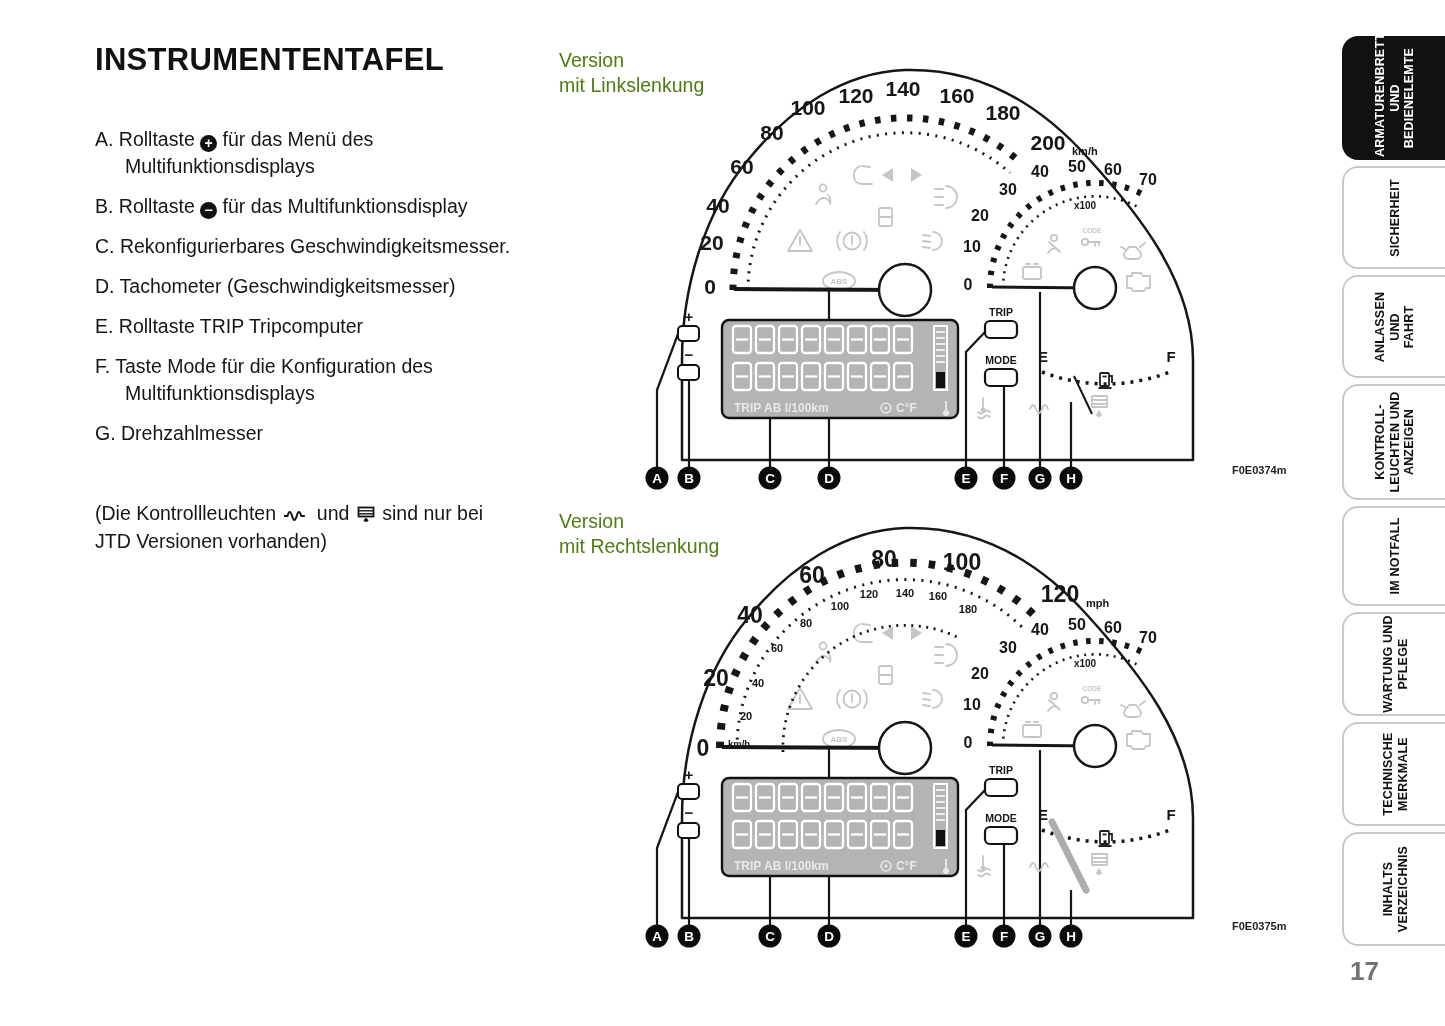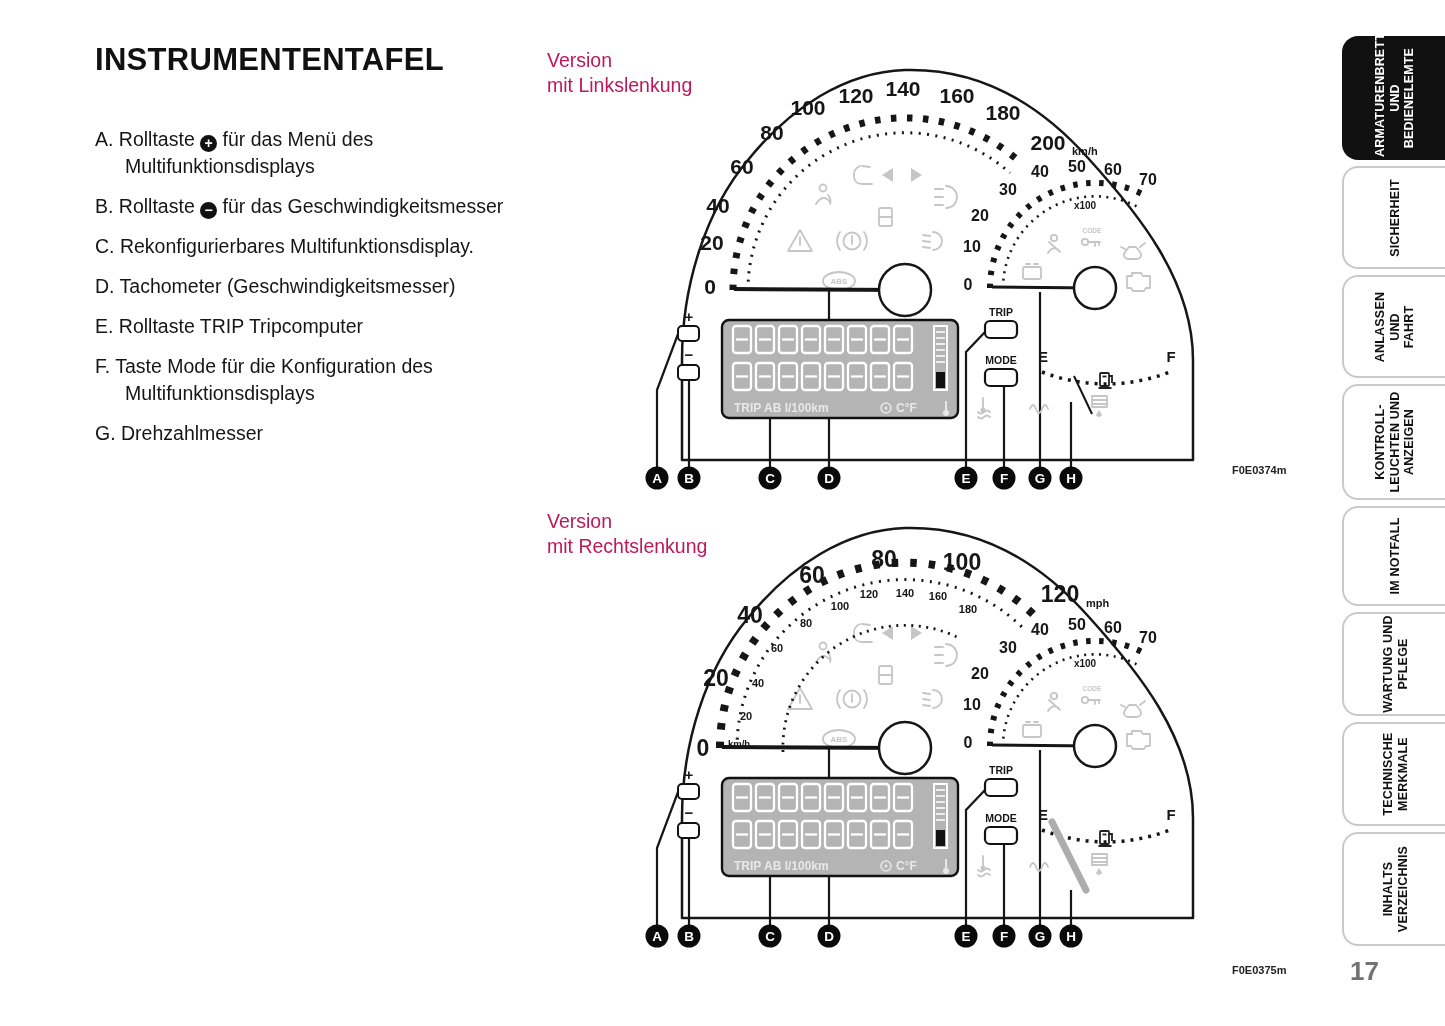--- a/index.html
+++ b/index.html
@@ -10,26 +10,26 @@
   
   #left-col{position:absolute;left:95px;top:42px;width:445px;}
   h1{font-size:31px;font-weight:bold;letter-spacing:.3px;margin:0 0 48px 0;color:#111;}
   .legend-item{font-size:19.5px;line-height:27px;margin-bottom:13px;padding-left:30px;text-indent:-30px;}
   .circ{display:inline-block;width:17px;height:17px;border-radius:50%;background:#111;color:#fff;
         font-size:14px;line-height:17px;text-align:center;font-weight:bold;text-indent:0;vertical-align:-2px;}
   .note{margin-top:52px;font-size:19.5px;line-height:28px;width:418px;}
   .note svg{vertical-align:-3px;margin:0 2px;}
 
   
-  .fig-caption{position:absolute;font-size:19.5px;line-height:25px;white-space:pre-line;color:#be185d;}
+  .fig-caption{position:absolute;font-size:19.5px;line-height:25px;white-space:pre-line;color:#4d7c0f;margin-left:12px;}
   #cap1{left:547px;top:48px;}
   #cap2{left:547px;top:509px;}
   .fig-code{position:absolute;font-size:11px;font-weight:bold;color:#222;}
   #code1{left:1232px;top:464px;}
-  #code2{left:1232px;top:964px;}
+  #code2{left:1232px;top:920px;}
 
   .cluster{position:absolute;left:640px;width:570px;height:432px;font-family:"Liberation Sans",sans-serif;}
   #cluster1{top:60px;}
   #cluster2{top:518px;}
 
   
   .tab{position:absolute;right:0;width:103px;background:#fff;border:2.5px solid #c9c9c9;border-right:none;
        border-radius:16px 0 0 16px;box-sizing:border-box;}
   .tab.active{background:#111;border-color:#111;}
   .tab.active .tab-label{color:#fff;}
@@ -58,38 +58,52 @@
     <div class="legend-item">
       <span>A.</span>
       <span>Rolltaste</span>
       <span class="circ">+</span>
       <span>für das Menü des Multifunktionsdisplays</span>
     </div>
     <div class="legend-item">
       <span>B.</span>
       <span>Rolltaste</span>
       <span class="circ">−</span>
-      <span>für das Geschwindigkeitsmesser</span>
-    </div>
-    <div class="legend-item">
-      <span>C.</span> <span>Rekonfigurierbares Multifunktionsdisplay.</span>
+      <span>für das Multifunktionsdisplay</span>
+    </div>
+    <div class="legend-item">
+      <span>C.</span> <span>Rekonfigurierbares Geschwindigkeitsmesser.</span>
     </div>
     <div class="legend-item">
       <span>D.</span> <span>Tachometer (Geschwindigkeitsmesser)</span>
     </div>
     <div class="legend-item">
       <span>E.</span> <span>Rolltaste TRIP Tripcomputer</span>
     </div>
     <div class="legend-item">
       <span>F.</span> <span>Taste Mode für die Konfiguration des Multifunktionsdisplays</span>
     </div>
     <div class="legend-item">
       <span>G.</span> <span>Drehzahlmesser</span>
     </div>
 
+    <div class="note">
+      <span>(Die Kontrollleuchten</span>
+      <svg width="26" height="15" viewBox="0 0 26 15">
+          <path d="M1,8 h3.5 q2.2,-8 4.6,0 q2.2,8 4.6,0 q2.2,-8 4.6,0 h3.5" stroke="#111" stroke-width="2" fill="none"></path>
+        </svg>
+      <span>und</span>
+      <svg width="18" height="17" viewBox="0 0 18 17">
+          <rect x="1.5" y="1.5" width="15" height="9" fill="none" stroke="#111" stroke-width="1.8"></rect>
+          <line x1="1.5" y1="4.8" x2="16.5" y2="4.8" stroke="#111" stroke-width="1.4"></line>
+          <line x1="1.5" y1="7.8" x2="16.5" y2="7.8" stroke="#111" stroke-width="1.4"></line>
+          <path d="M9,11.5 l-2.6,3 a3.1,3.1 0 0 0 5.2,0 z" fill="#111"></path>
+        </svg>
+      <span>sind nur bei JTD Versionen vorhanden)</span>
+    </div>
   </div>
 
   <div class="fig-caption" id="cap1">Version
 mit Linkslenkung</div>
   <div class="fig-caption" id="cap2">Version
 mit Rechtslenkung</div>
   <div class="fig-code" id="code1">F0E0374m</div>
   <div class="fig-code" id="code2">F0E0375m</div>
 
   <svg id="cluster1" class="cluster" viewBox="0 0 570 432">

